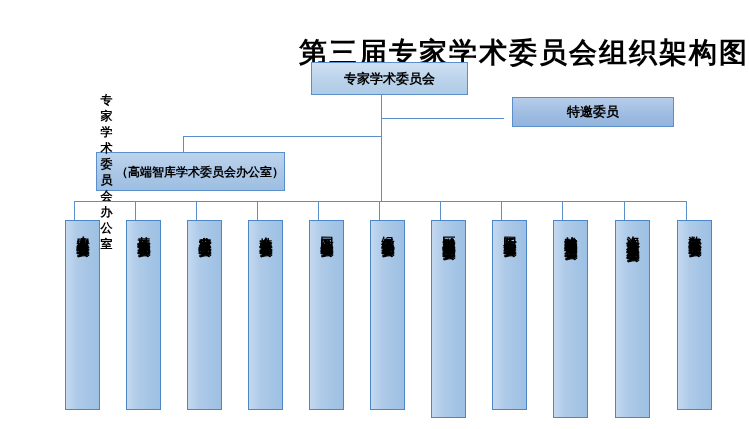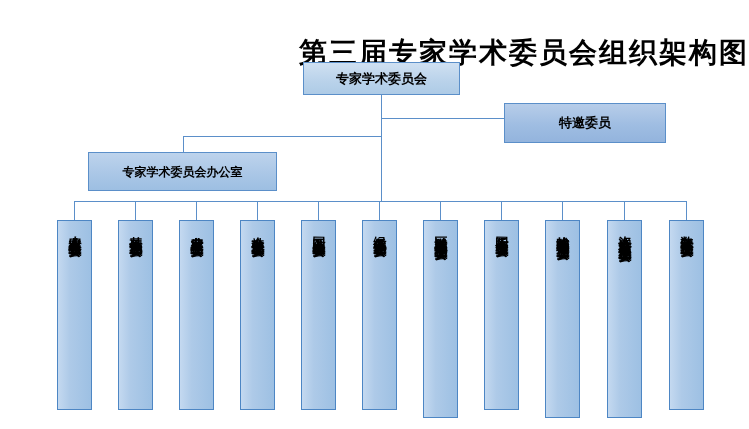--- a/index.html
+++ b/index.html
@@ -38,20 +38,21 @@
     position: absolute;
     box-sizing: border-box;
     border: 1px solid #5b8fc9;
     background: linear-gradient(to bottom, #c9dcf0 0%, #b3cde8 45%, #a8c4e4 100%);
     color: #000000;
     font-weight: bold;
     display: flex;
     align-items: center;
     justify-content: center;
     text-align: center;
+    margin-left: 8px;
   }
   .node.root {
     font-size: 13px;
     background: linear-gradient(to bottom, #cfe0f2 0%, #b9d2ea 60%, #aecbe6 100%);
   }
   .node.invited {
     font-size: 13px;
     background: linear-gradient(to bottom, #b7cde9 0%, #9fbde2 55%, #93b4dd 100%);
   }
   .node.office {
@@ -97,29 +98,30 @@
   <div class="chart-title">第三届专家学术委员会组织架构图</div>
 
   <div class="node root" style="left:303px; top:62px; width:157px; height:33px;">
     <span>专家学术委员会</span>
   </div>
 
   <div class="ln v" style="left:381px; top:95px; height:107px;"></div>
 
   <div class="ln h" style="left:381px; top:118px; width:123px;"></div>
 
-  <div class="node invited" style="left:504px; top:103px; width:162px; height:40px;">
+  <div class="node invited" style="left:504px; top:97px; width:162px; height:30px;">
     <span>特邀委员</span>
   </div>
 
   <div class="ln h" style="left:183px; top:136px; width:199px;"></div>
   <div class="ln v" style="left:183px; top:136px; height:17px;"></div>
 
   <div class="node office" style="left:88px; top:152px; width:189px; height:39px;">
     <span class="line1">专家学术委员会办公室</span>
+    <span class="line2">（高端智库学术委员会办公室）</span>
   </div>
 
   <div class="ln h" style="left:74px; top:201px; width:613px;"></div>
 
   <div class="ln v" style="left:74px;  top:201px; height:19px;"></div>
   <div class="ln v" style="left:135px; top:201px; height:19px;"></div>
   <div class="ln v" style="left:196px; top:201px; height:19px;"></div>
   <div class="ln v" style="left:257px; top:201px; height:19px;"></div>
   <div class="ln v" style="left:318px; top:201px; height:19px;"></div>
   <div class="ln v" style="left:379px; top:201px; height:19px;"></div>

